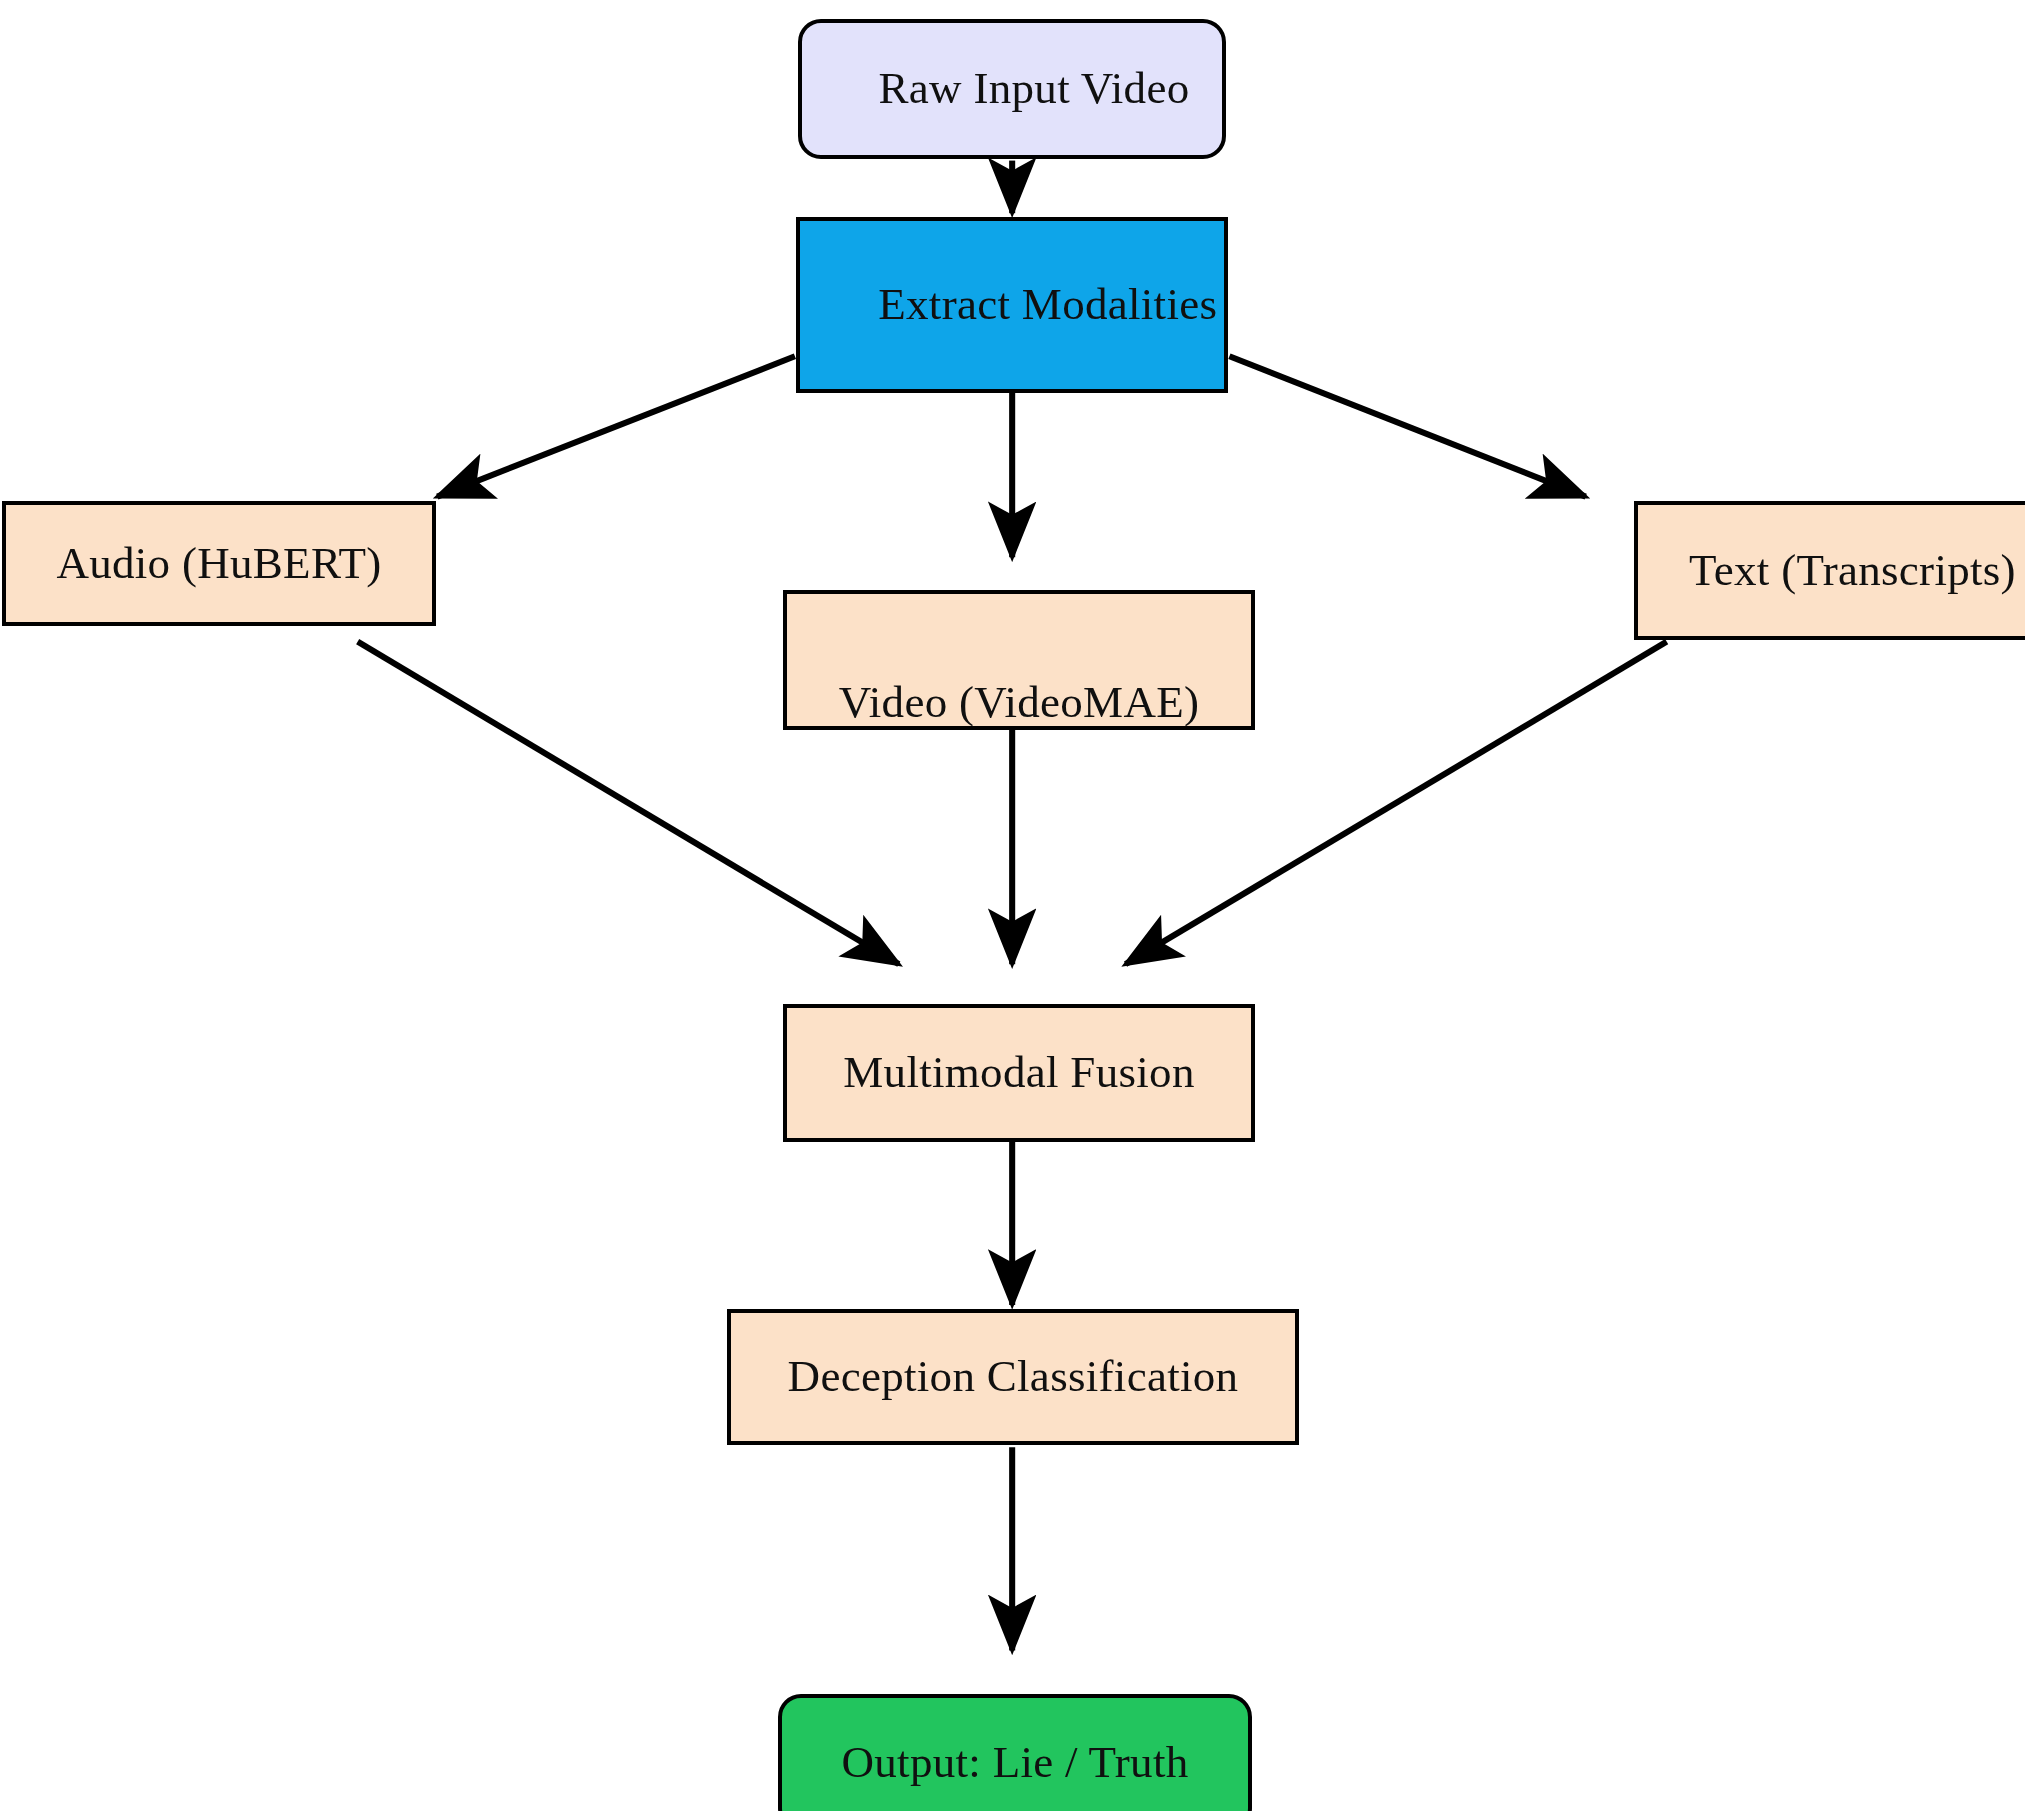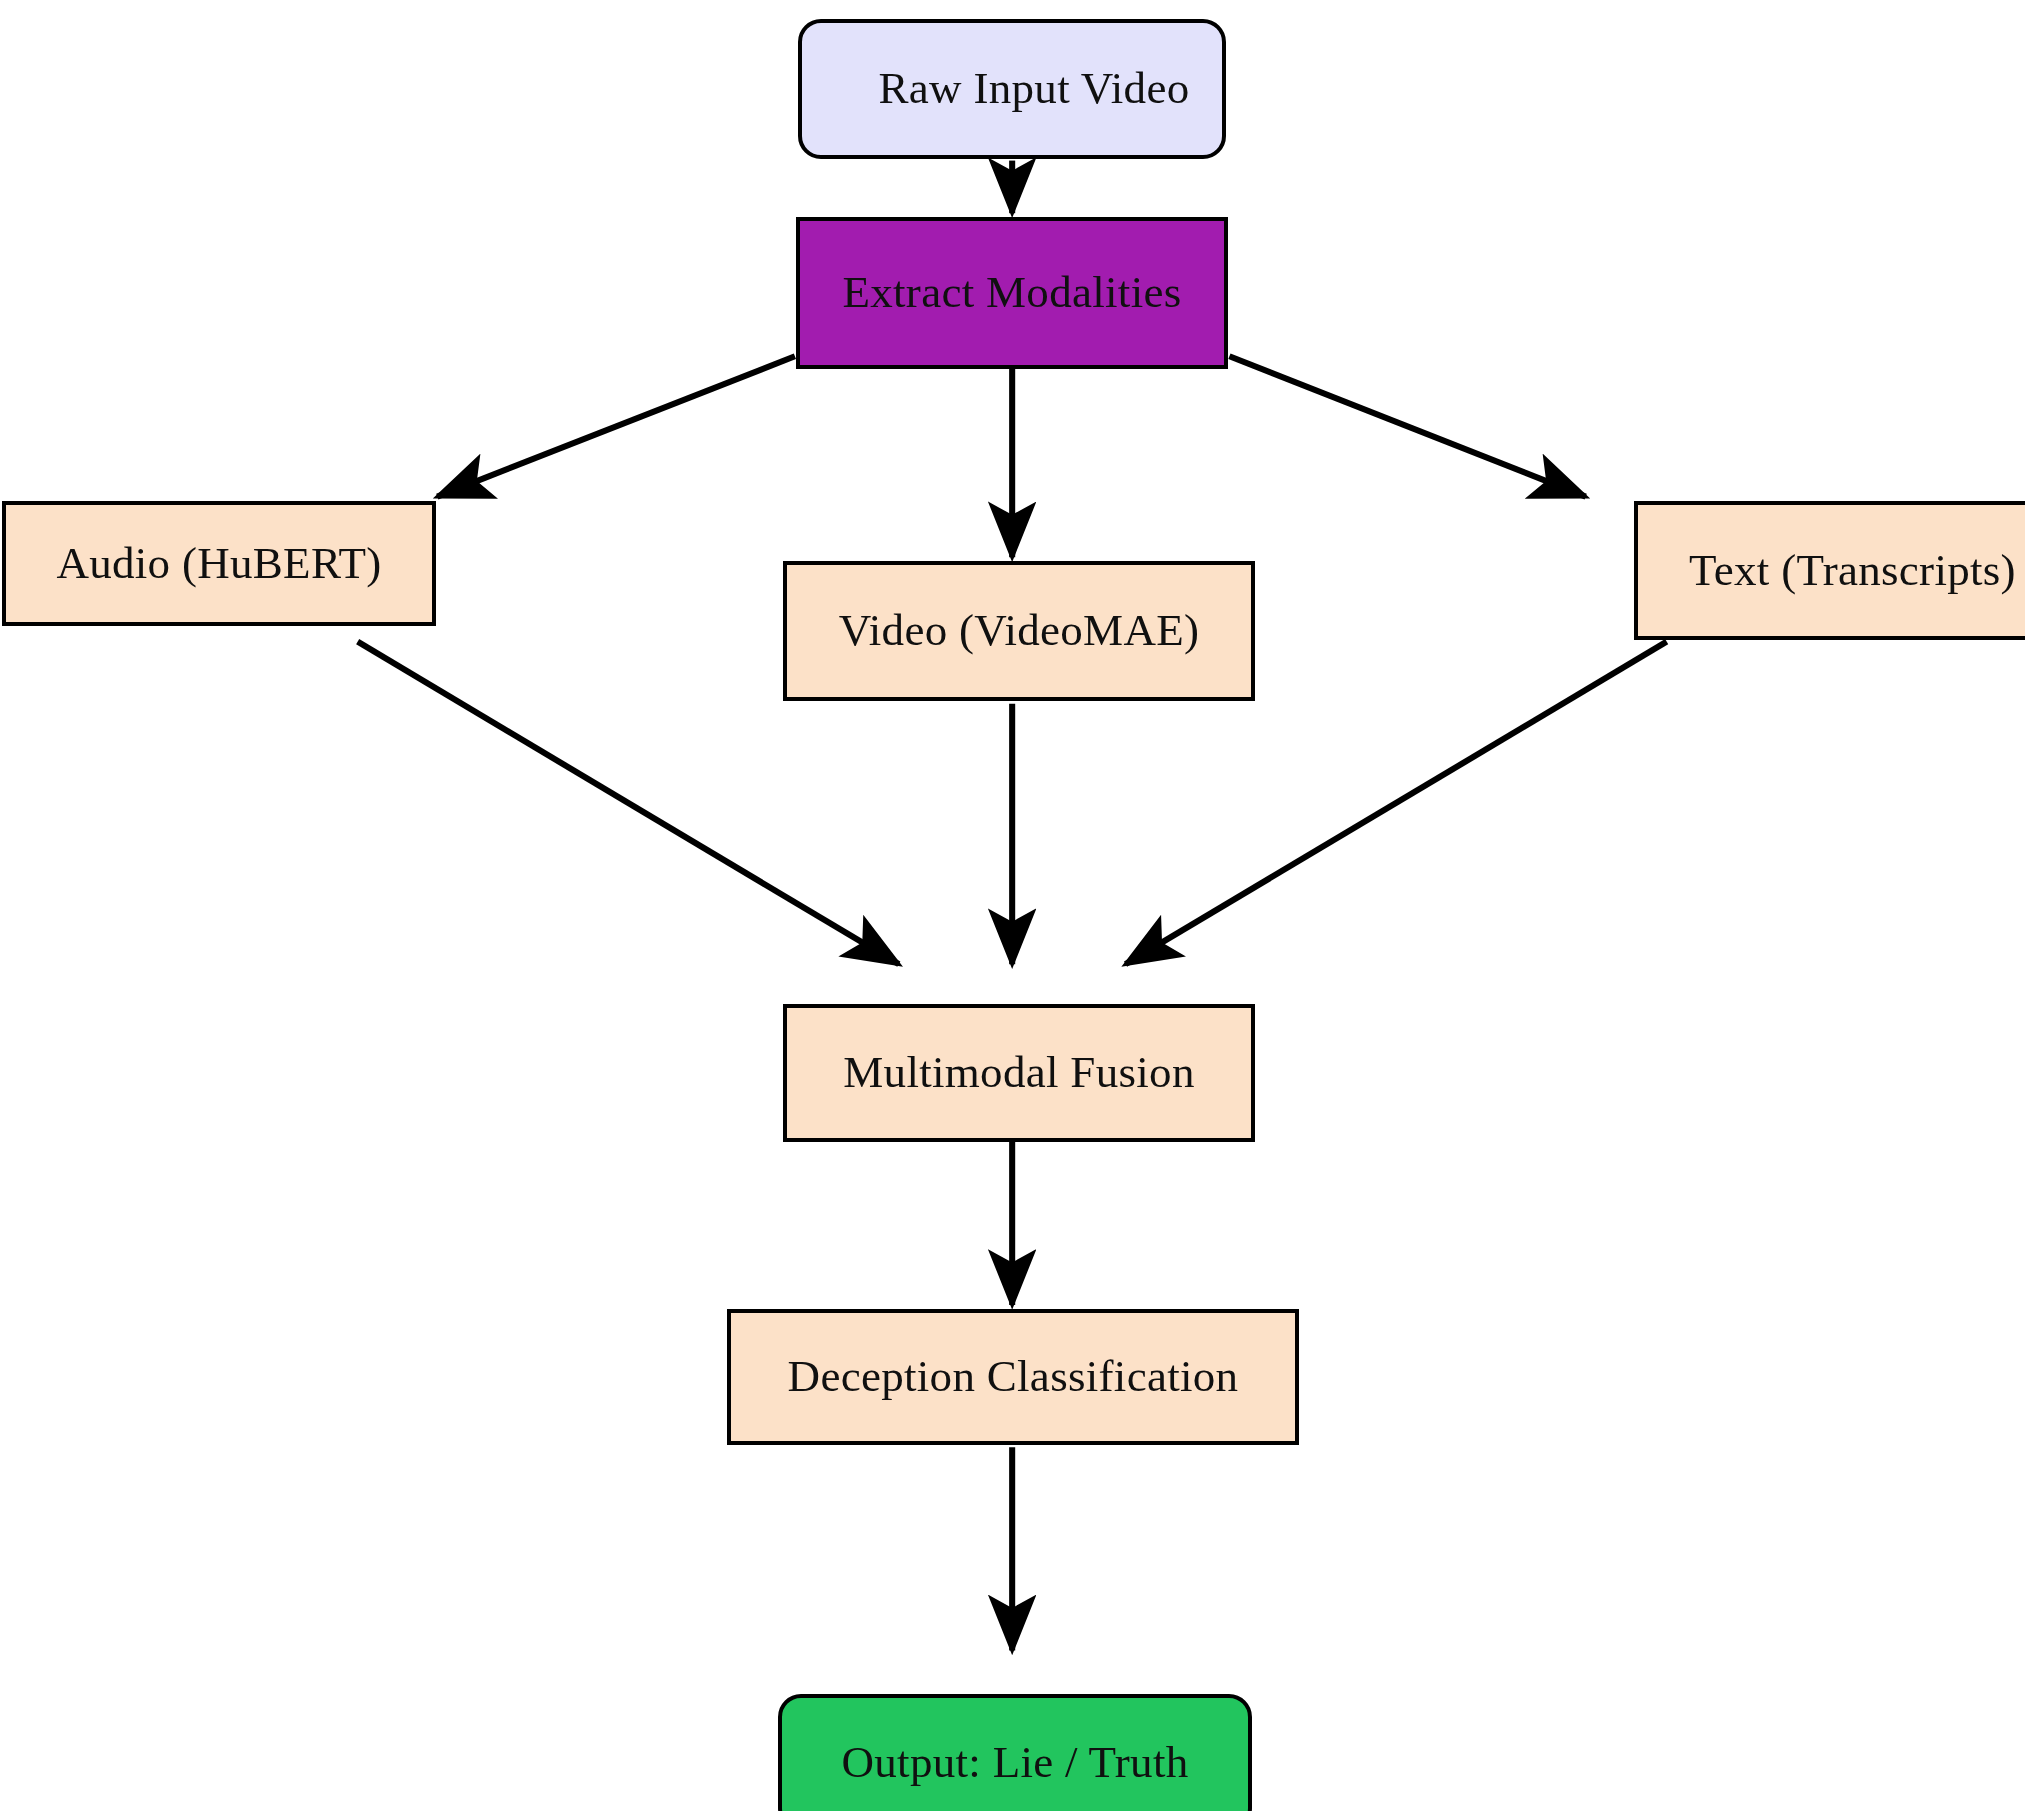--- a/index.html
+++ b/index.html
@@ -79,29 +79,29 @@
       <line x1="1500" y1="1643" x2="1500" y2="1934"></line>
 
       <line x1="1500" y1="2145" x2="1500" y2="2446"></line>
     </g>
   </svg>
 
   <div class="node rounded" style="left:798px; top:19px; width:428px; height:140px; background:#E2E2FB;padding-left:44px;">
     <span class="node-label">Raw Input Video</span>
   </div>
 
-  <div class="node" style="left:796px; top:217px; width:432px; height:152px; background:#a21caf;">
+  <div class="node" style="left:796px; top:217px; width:432px; height:176px; background:#0ea5e9;justify-content:flex-end;">
     <span class="node-label">Extract Modalities</span>
   </div>
 
   <div class="node" style="left:2px; top:501px; width:434px; height:125px; background:#FCE1C8;">
     <span class="node-label">Audio (HuBERT)</span>
   </div>
 
-  <div class="node" style="left:783px; top:561px; width:472px; height:140px; background:#FCE1C8;">
+  <div class="node" style="left:783px; top:590px; width:472px; height:140px; background:#FCE1C8;align-items:flex-end;">
     <span class="node-label">Video (VideoMAE)</span>
   </div>
 
   <div class="node" style="left:1634px; top:501px; width:437px; height:139px; background:#FCE1C8;">
     <span class="node-label">Text (Transcripts)</span>
   </div>
 
   <div class="node" style="left:783px; top:1004px; width:472px; height:138px; background:#FCE1C8;">
     <span class="node-label">Multimodal Fusion</span>
   </div>

